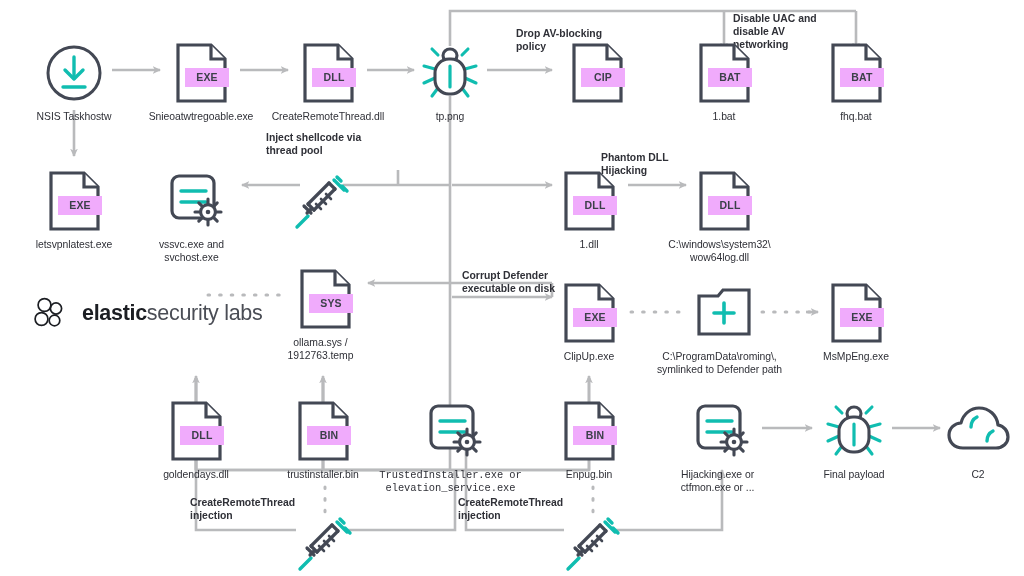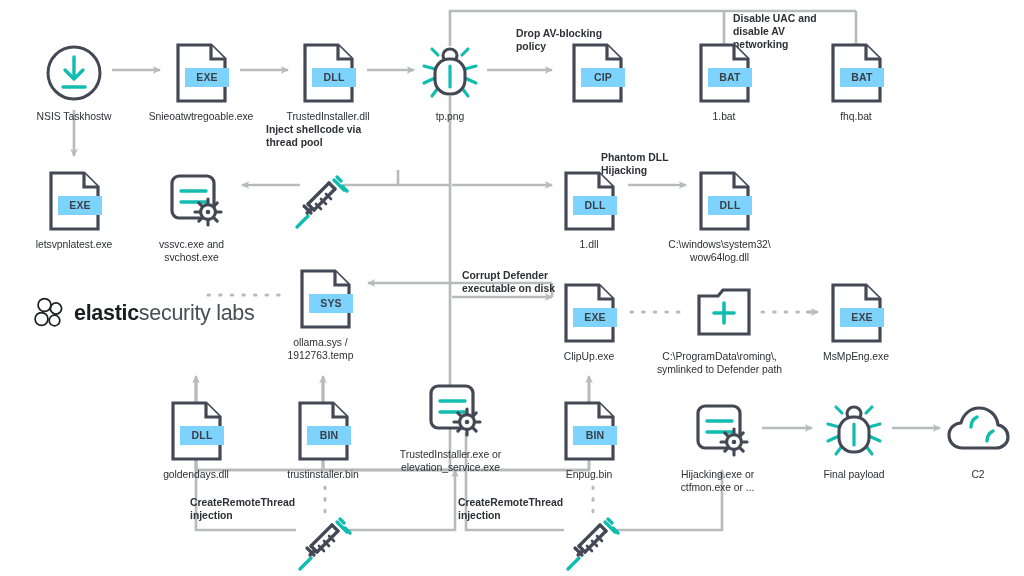--- a/index.html
+++ b/index.html
@@ -34,21 +34,21 @@
     letter-spacing:-0.05px;
     white-space:pre-line;
   }
   .caption.wide{width:150px;margin-left:-9px;}
 
   
   .badge{
     position:absolute;
     left:16px;top:26px;
     min-width:44px;height:19px;
-    background:#7dd3fc;
+    background:#f0abfc;
     color:#3c4049;
     font-size:10.5px;
     font-weight:bold;
     letter-spacing:0.2px;
     line-height:19px;
     text-align:center;
     padding:0 4px;
     box-sizing:border-box;
   }
 
@@ -57,21 +57,21 @@
     position:absolute;
     text-align:left;
     font-size:10.4px;
     line-height:12.8px;
     color:#2f3037;
     font-weight:bold;
     white-space:pre-line;
   }
 
   
-  .logo{position:absolute;display:flex;align-items:center;gap:8px;}
+  .logo{position:absolute;display:flex;align-items:center;gap:16px;}
   .logo .mark{width:34px;height:32px;}
   .logo .wordmark{
     font-size:21.5px;
     color:#1c1e23;
     letter-spacing:-0.3px;
     white-space:nowrap;
   }
   .logo .wordmark b{font-weight:bold;}
   .logo .wordmark span{font-weight:normal;color:#4a4d55;}
 </style>
@@ -180,21 +180,21 @@
       <b>elastic</b><span>security labs</span>
     </span>
   </div>
 
   <div id="labels">
       <div class="elabel" style="left: 516px; top: 28px; width: 120px;">Drop AV-blocking
 policy</div>
       <div class="elabel" style="left: 733px; top: 13px; width: 122px;">Disable UAC and
 disable AV
 networking</div>
-      <div class="elabel" style="left: 266px; top: 124px; width: 140px;">Inject shellcode via
+      <div class="elabel" style="left: 266px; top: 132px; width: 140px;">Inject shellcode via
 thread pool</div>
       <div class="elabel" style="left: 601px; top: 152px; width: 120px;">Phantom DLL
 Hijacking</div>
       <div class="elabel" style="left: 462px; top: 270px; width: 124px;">Corrupt Defender
 executable on disk</div>
       <div class="elabel" style="left: 190px; top: 497px; width: 140px;">CreateRemoteThread
 injection</div>
       <div class="elabel" style="left: 458px; top: 497px; width: 140px;">CreateRemoteThread
 injection</div>
     </div>
@@ -222,21 +222,21 @@
         <div class="caption">Snieoatwtregoable.exe</div>
       </div>
       <div class="node" style="left: 328px; top: 42px;">
         <div class="glyph">
           <svg viewBox="0 0 64 62" xmlns="http://www.w3.org/2000/svg">
         <path d="M9 3 H42 L56 17 V59 H9 Z" fill="#fff" stroke="#434854" stroke-width="3.2" stroke-linejoin="miter"></path>
         <path d="M42 3 V17 H56" fill="#fff" stroke="#434854" stroke-width="3.2" stroke-linejoin="miter"></path>
       </svg>
           <div class="badge">DLL</div>
         </div>
-        <div class="caption">TrustedInstaller.dll</div>
+        <div class="caption">CreateRemoteThread.dll</div>
       </div>
       <div class="node" style="left: 450px; top: 42px;">
         <div class="glyph">
           <svg viewBox="0 0 64 62" xmlns="http://www.w3.org/2000/svg">
         <g stroke="#10bdb0" stroke-width="3.1" stroke-linecap="round" fill="none">
           <path d="M20 13 L14 7"></path>
               <path d="M44 13 L50 7"></path>
           <path d="M17 27 L6 24"></path>
               <path d="M47 27 L58 24"></path>
           <path d="M17 36 L6 41"></path>
@@ -412,21 +412,21 @@
       <div class="node" style="left: 323px; top: 400px;">
         <div class="glyph">
           <svg viewBox="0 0 64 62" xmlns="http://www.w3.org/2000/svg">
         <path d="M9 3 H42 L56 17 V59 H9 Z" fill="#fff" stroke="#434854" stroke-width="3.2" stroke-linejoin="miter"></path>
         <path d="M42 3 V17 H56" fill="#fff" stroke="#434854" stroke-width="3.2" stroke-linejoin="miter"></path>
       </svg>
           <div class="badge">BIN</div>
         </div>
         <div class="caption">trustinstaller.bin</div>
       </div>
-      <div class="node" style="left: 455px; top: 380px;">
+      <div class="node" style="left: 455px; top: 400px; font-family: Liberation Mono, monospace;">
         <div class="glyph">
           <svg viewBox="0 0 64 62" xmlns="http://www.w3.org/2000/svg">
         <rect x="8" y="6" width="42" height="42" rx="7" fill="#fff" stroke="#434854" stroke-width="3.2"></rect>
         <path d="M17 21 H42" stroke="#10bdb0" stroke-width="3.4" stroke-linecap="round"></path>
         <path d="M17 32 H42" stroke="#10bdb0" stroke-width="3.4" stroke-linecap="round"></path>
         <g transform="translate(44,42)">
           <g fill="none" stroke="#434854" stroke-width="3.1" stroke-linecap="round">
             <path d="M0 -13 V-8"></path>
                 <path d="M0 13 V8"></path>
                 <path d="M-13 0 H-8"></path>

